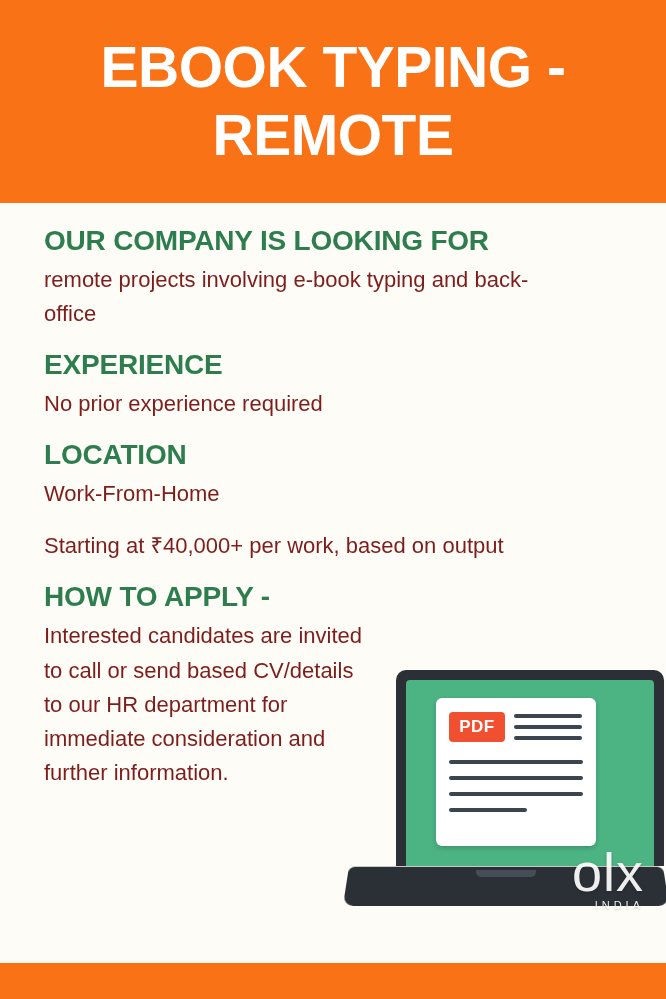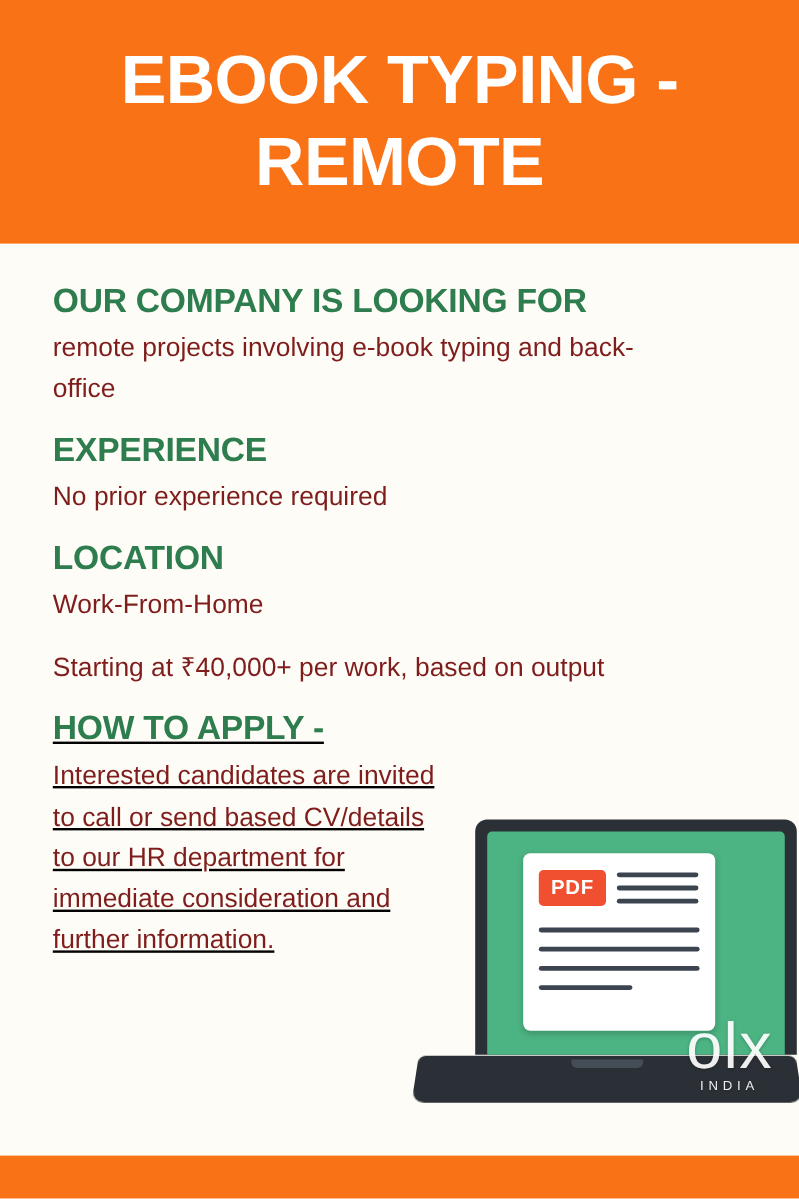--- a/index.html
+++ b/index.html
@@ -37,21 +37,21 @@
     line-height: 1.18;
     font-weight: bold;
     text-align: center;
     letter-spacing: -0.5px;
     margin: 0;
     text-transform: uppercase;
   }
   
   .body {
     position: relative;
-    padding: 32px 44px 0 44px;
+    padding: 22px 44px 0 44px;
     box-sizing: border-box;
     height: 760px;
   }
   .section {
     margin-bottom: 18px;
     position: relative;
     z-index: 2;
   }
   .section-heading {
     color: #2e7d4f;
@@ -66,30 +66,29 @@
     font-size: 22px;
     line-height: 1.55;
     margin: 0;
     max-width: 580px;
   }
   .section.apply .section-body {
     max-width: 320px;
   }
   .section.apply {
     margin-bottom: 0;
-    text-decoration: underline;
   }
   .section.company .section-body { max-width: 520px; }
   .section.salary .section-body { max-width: 600px; }
 
   
   .laptop {
     position: absolute;
     right: 0px;
-    bottom: 20px;
+    bottom: 33px;
     width: 320px;
     height: 260px;
     z-index: 1;
   }
   .laptop-screen {
     position: absolute;
     left: 50px;
     top: 0;
     width: 268px;
     height: 196px;
@@ -174,21 +173,21 @@
     height: 7px;
     background: #454d56;
     border-radius: 0 0 5px 5px;
   }
   
   .olx {
     position: absolute;
     right: 22px;
     bottom: 52px;
     z-index: 5;
-    text-align: center;
+    text-align: right;
     opacity: 0.92;
   }
   .olx-mark {
     color: #ffffff;
     font-size: 54px;
     font-weight: 300;
     line-height: 0.9;
     letter-spacing: 1px;
     text-shadow: 0 1px 3px rgba(0,0,0,0.25);
   }

